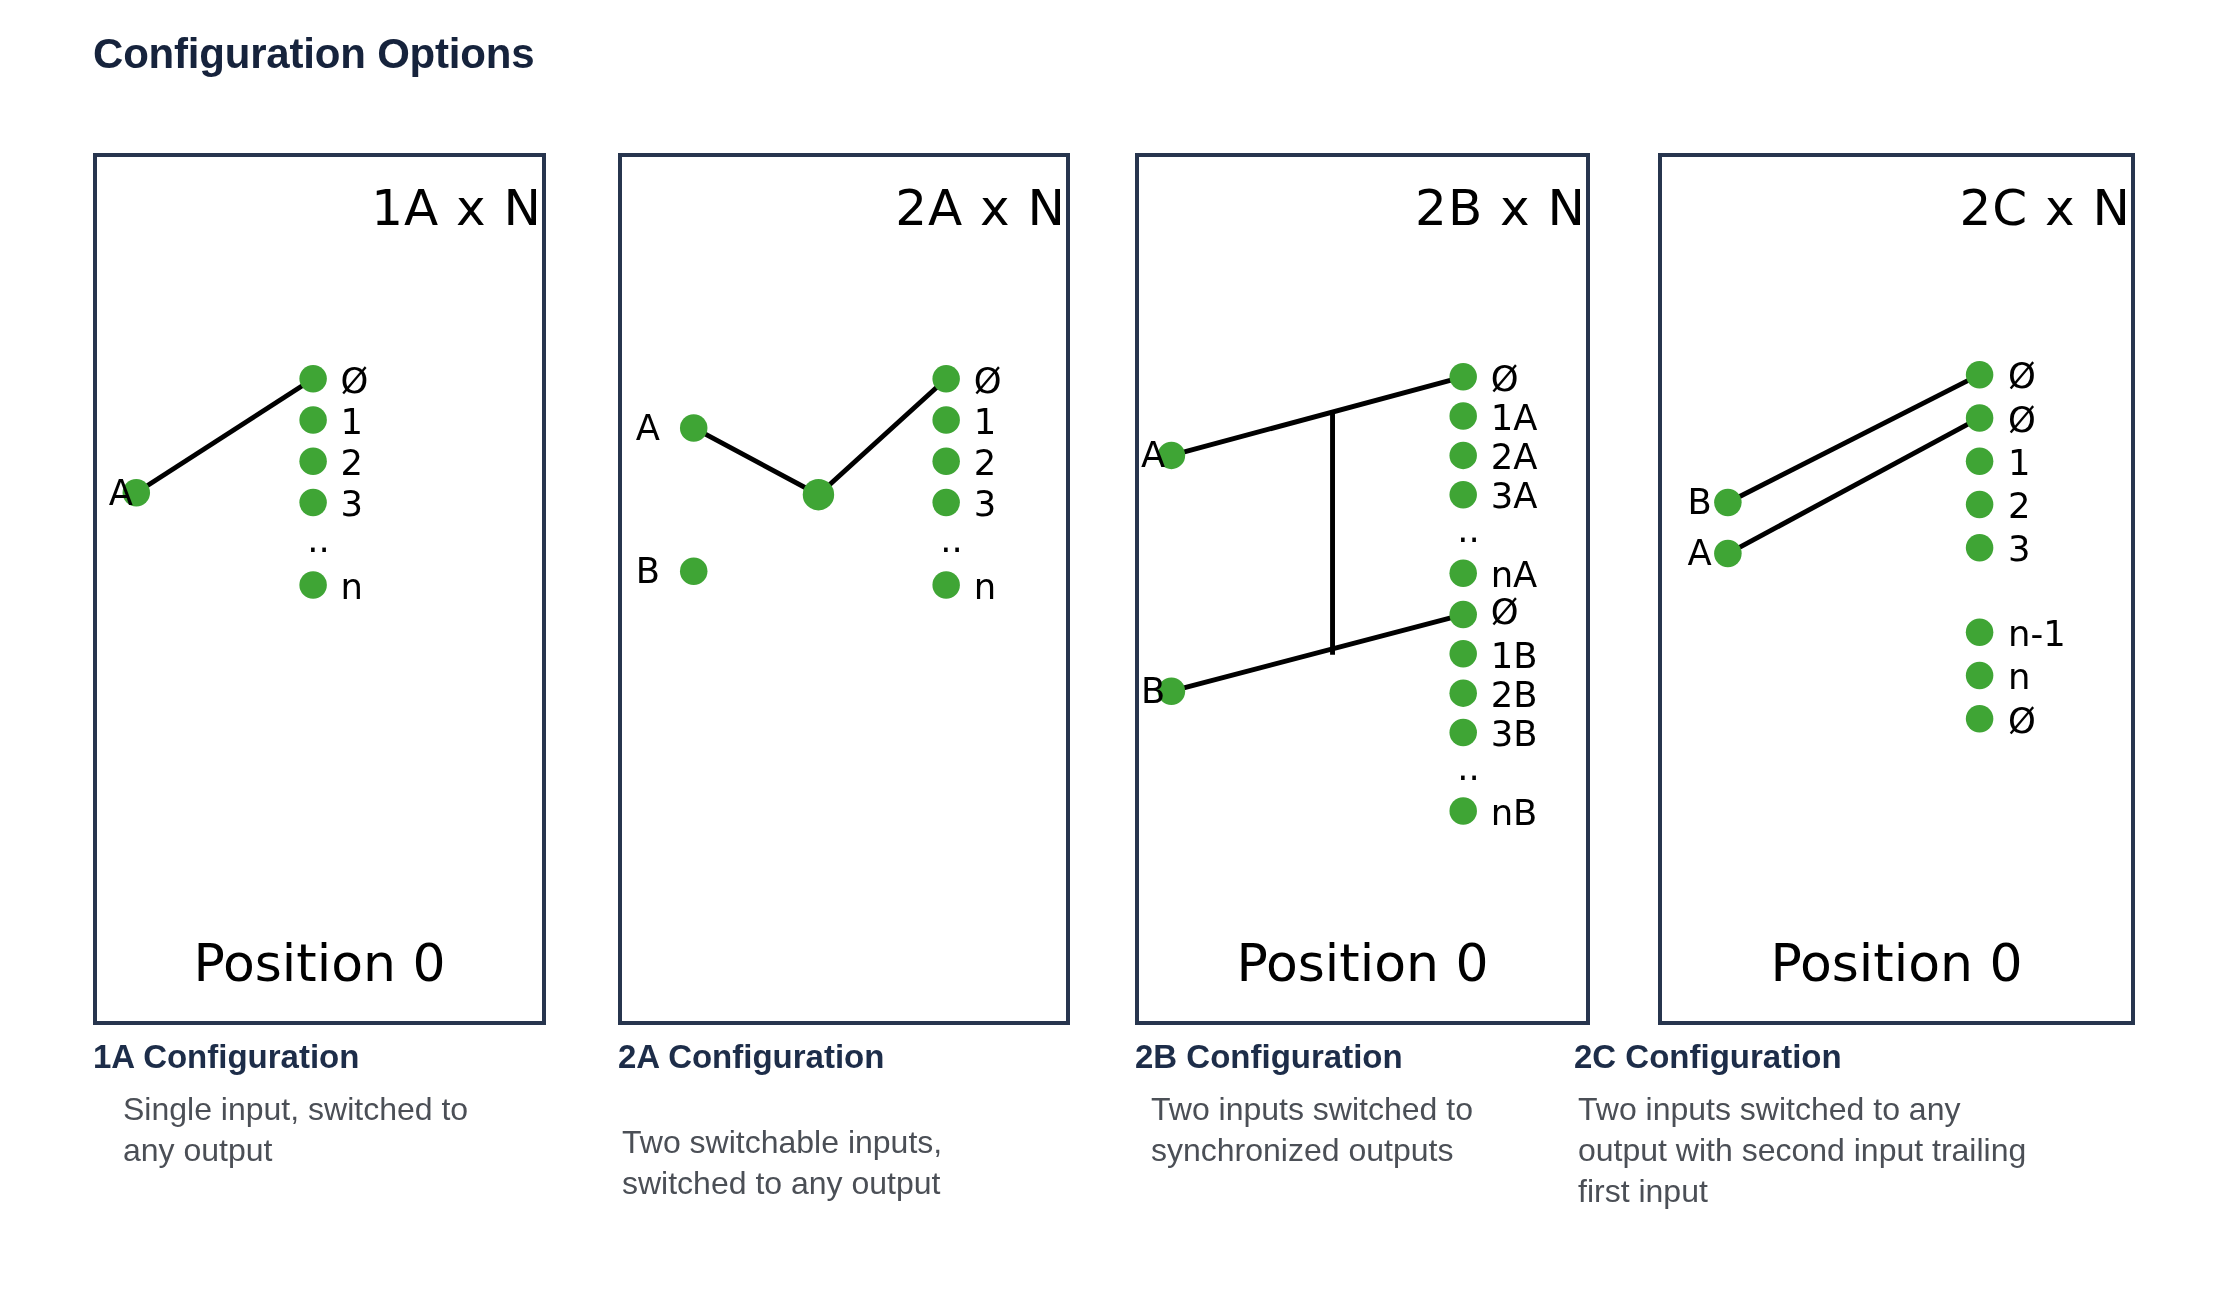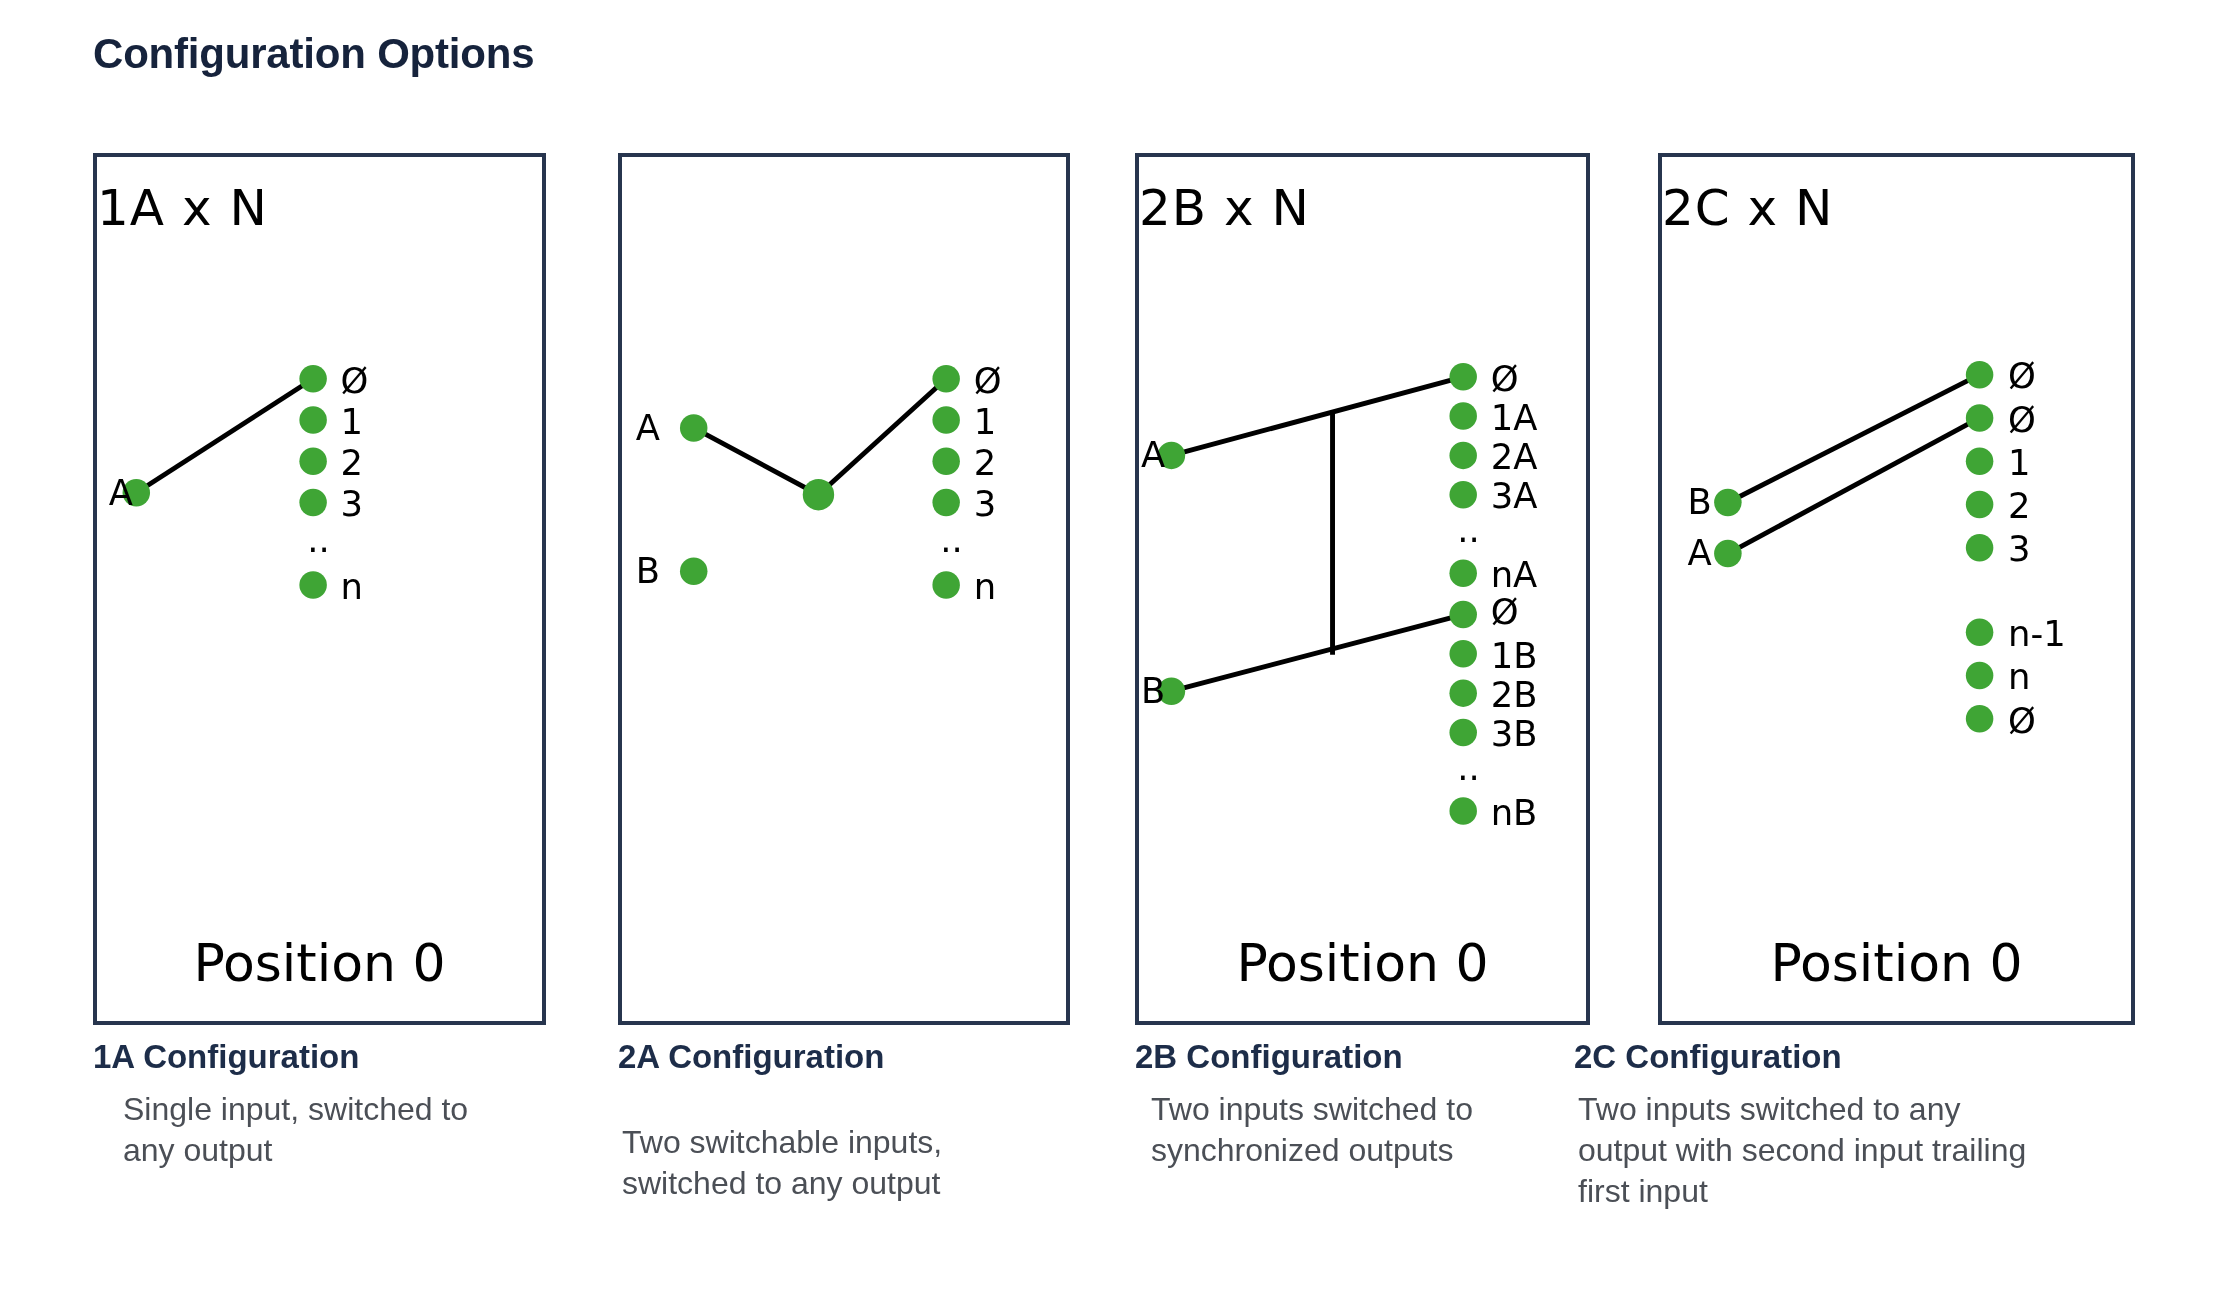--- a/index.html
+++ b/index.html
@@ -18,21 +18,21 @@
     position:absolute;top:153px;height:872px;
     border:4px solid #27354e;box-sizing:border-box;background:#fff;
   }
   #panel-1{left:93px;width:453px;}
   #panel-2{left:618px;width:452px;}
   #panel-3{left:1135px;width:455px;}
   #panel-4{left:1658px;width:477px;}
 
   .panel-title{
     position:absolute;left:0;right:0;top:22px;
-    text-align:left;font-size:50px;color:#000;
+    text-align:right;font-size:50px;color:#000;
     font-family:"DejaVu Sans", sans-serif;font-weight:400;
     letter-spacing:1px;
   }
   .panel-footer{
     position:absolute;left:0;right:0;bottom:28px;
     text-align:center;font-size:52px;color:#000;
     font-family:"DejaVu Sans", sans-serif;font-weight:400;
   }
   .diagram{position:absolute;left:0;top:0;width:100%;height:100%;}
 
@@ -78,20 +78,21 @@
     <text x="248" y="278" font-family="DejaVu Sans, sans-serif" font-size="36" fill="#000">1</text>
     <text x="248" y="320" font-family="DejaVu Sans, sans-serif" font-size="36" fill="#000">2</text>
     <text x="248" y="362" font-family="DejaVu Sans, sans-serif" font-size="36" fill="#000">3</text>
     <text x="214" y="398" font-family="DejaVu Sans, sans-serif" font-size="36" fill="#000">..</text>
     <text x="248" y="446" font-family="DejaVu Sans, sans-serif" font-size="36" fill="#000">n</text>
   </svg>
   <div class="panel-footer">Position 0</div>
 </div>
 
 <div class="panel" id="panel-2">
+  <div class="panel-title">2A x N</div>
   <svg class="diagram" viewBox="0 0 452 872">
     <polyline points="73,272 200,340 330,222" fill="none" stroke="#000" stroke-width="5"></polyline>
     <circle cx="73" cy="272" r="14" fill="#3FA535"></circle>
     <circle cx="200" cy="340" r="16" fill="#3FA535"></circle>
     <circle cx="73" cy="418" r="14" fill="#3FA535"></circle>
     <circle cx="330" cy="222" r="14" fill="#3FA535"></circle>
     <circle cx="330" cy="264" r="14" fill="#3FA535"></circle>
     <circle cx="330" cy="306" r="14" fill="#3FA535"></circle>
     <circle cx="330" cy="348" r="14" fill="#3FA535"></circle>
     <circle cx="330" cy="432" r="14" fill="#3FA535"></circle>

